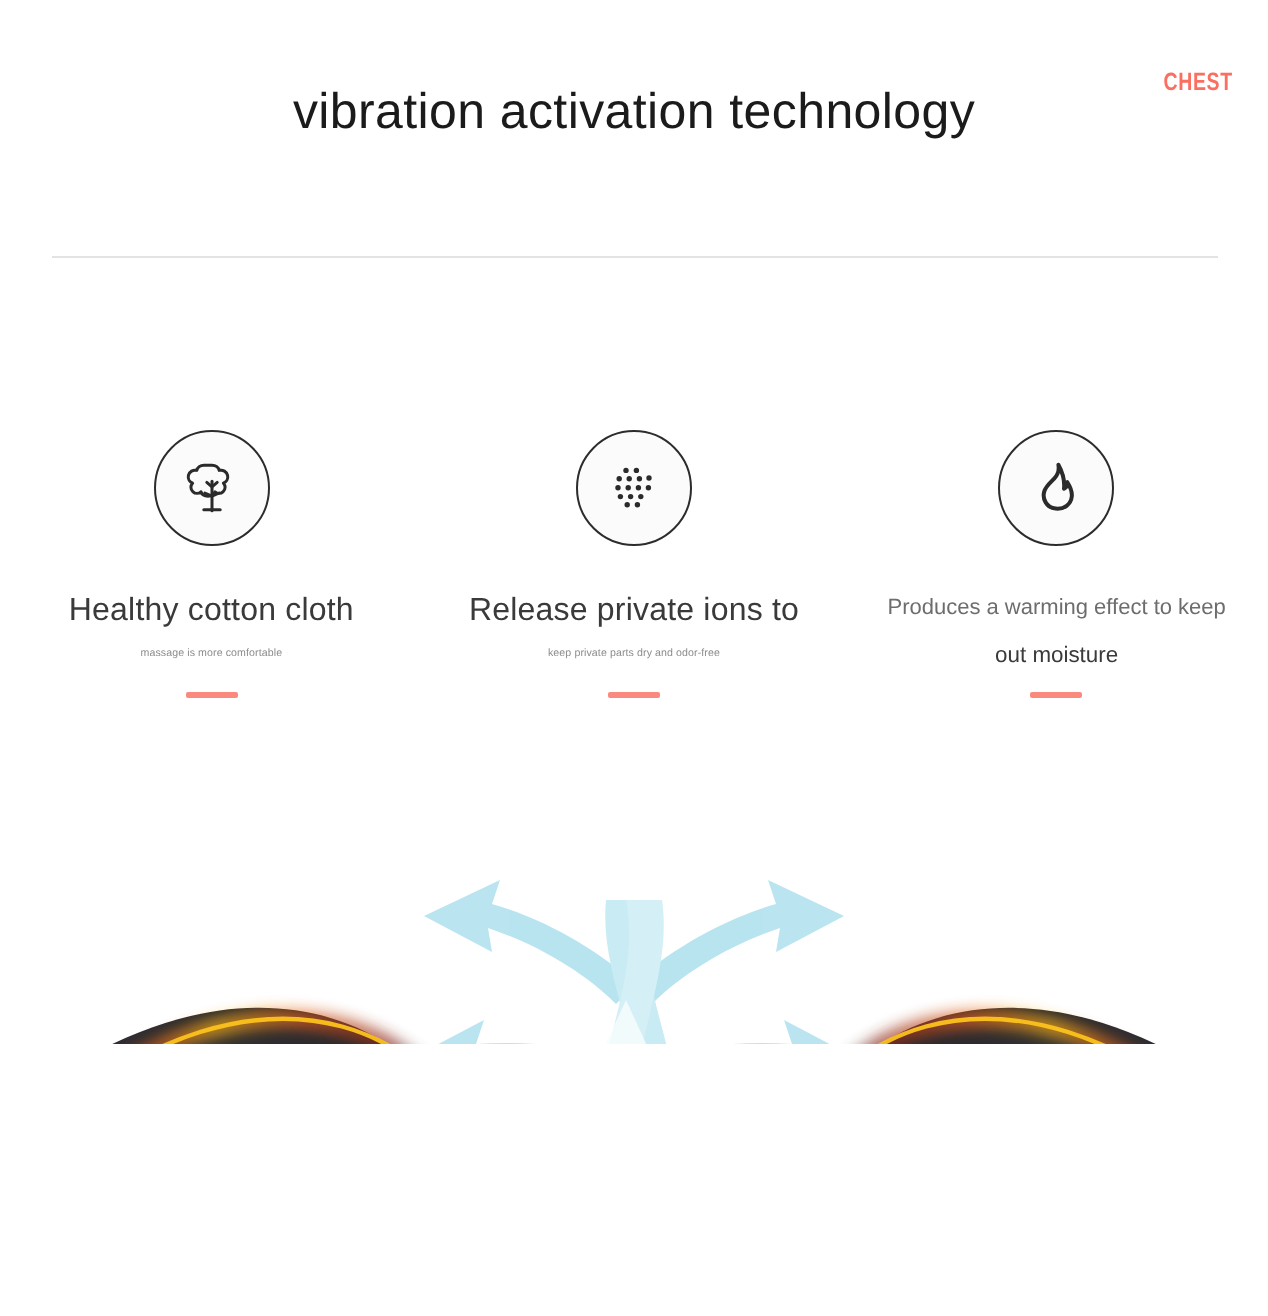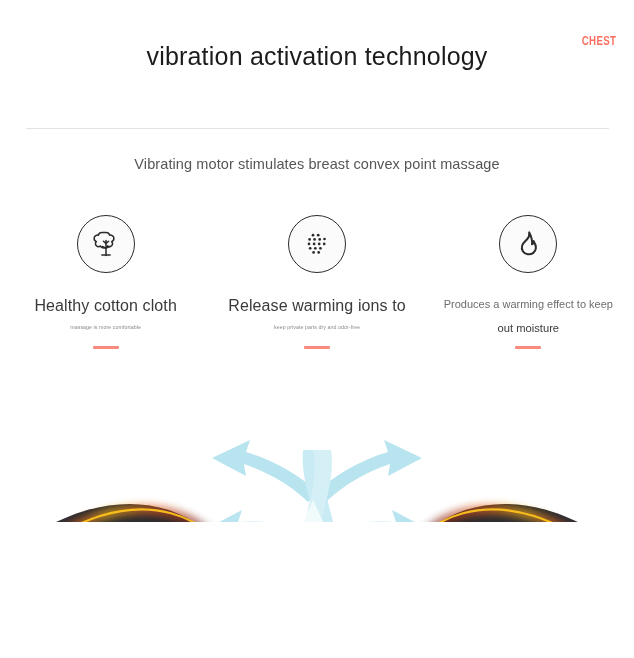--- a/index.html
+++ b/index.html
@@ -171,21 +171,20 @@
 
 <div class="page">
 
   <div class="header">
     <div class="page-title">vibration activation technology</div>
     <div class="brand-tag">CHEST</div>
   </div>
 
   <div class="divider"></div>
 
-  <div class="subtitle">Vibrating motor stimulates breast convex point massage</div>
 
   <div class="features">
 
     <div class="feature feature-cotton">
       <div class="icon-circle">
         <svg width="34" height="34" viewBox="0 0 34 34" aria-hidden="true">
           <g fill="none" stroke="#2b2b2b" stroke-width="1.5" stroke-linecap="round" stroke-linejoin="round">
             <path d="M17 5.6c1.9 0 3.3 1.2 3.6 2.6 1.8-.5 3.8.6 4.2 2.5.4 1.8-.7 3.3-2.1 3.9 1.1 1.1 1.2 3-.1 4.2-1.2 1.2-3 1.1-4.1.1-.4 1.3-1.7 2.2-3.5 2.2s-3.1-.9-3.5-2.2c-1.1 1-2.9 1.1-4.1-.1-1.3-1.2-1.2-3.1-.1-4.2-1.4-.6-2.5-2.1-2.1-3.9.4-1.9 2.4-3 4.2-2.5.3-1.4 1.7-2.6 3.6-2.6z"></path>
             <path d="M17 13.6v14.8"></path>
             <path d="M17 16.4l-2.6-2.2M17 16.4l2.6-2.2"></path>
@@ -218,21 +217,21 @@
 
             <circle cx="10.2" cy="21.3" r="1.35"></circle>
             <circle cx="15.3" cy="21.3" r="1.35"></circle>
             <circle cx="20.4" cy="21.3" r="1.35"></circle>
 
             <circle cx="13.6" cy="25.4" r="1.35"></circle>
             <circle cx="18.7" cy="25.4" r="1.35"></circle>
           </g>
         </svg>
       </div>
-      <div class="cap-primary">Release warming ions to</div>
+      <div class="cap-primary">Release private ions to</div>
       <div class="cap-secondary">keep private parts dry and odor-free</div>
       <div class="underline-bar"></div>
     </div>
 
     <div class="feature feature-warming">
       <div class="icon-circle">
         <svg width="34" height="34" viewBox="0 0 34 34" aria-hidden="true">
           <g fill="none" stroke="#2b2b2b" stroke-width="2" stroke-linecap="round" stroke-linejoin="round">
             <path d="M18.2 5.4c.6 3.2-.5 5.2-2.1 6.9-1.9 2-4 3.6-4.9 6.2-1.3 3.9 1.1 8.3 5.6 8.8 4.3.5 7.7-2.2 8.1-6.1.3-3.1-1-5.1-2.3-7.1.1 1.5-.5 2.7-1.6 3.2.5-4.6-1-8.6-2.8-11.9z"></path>
           </g>

